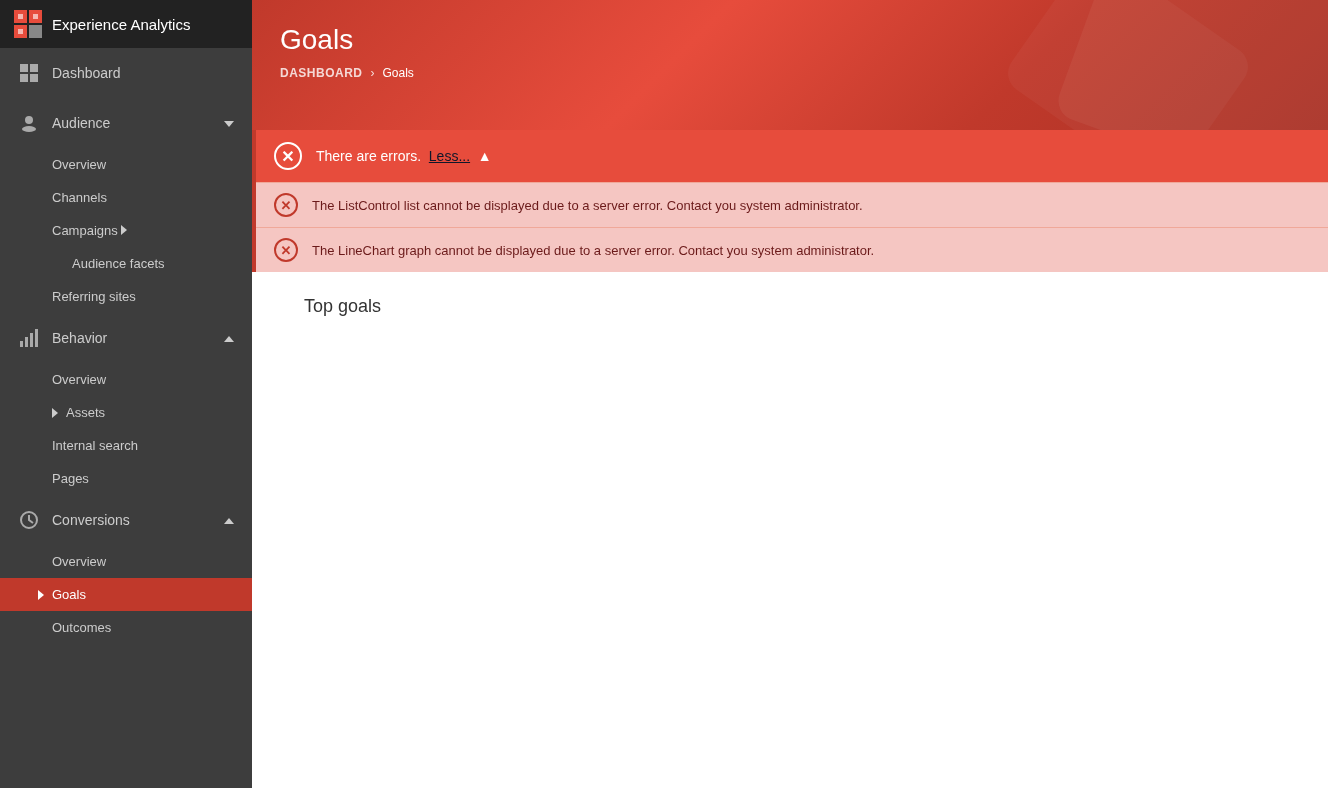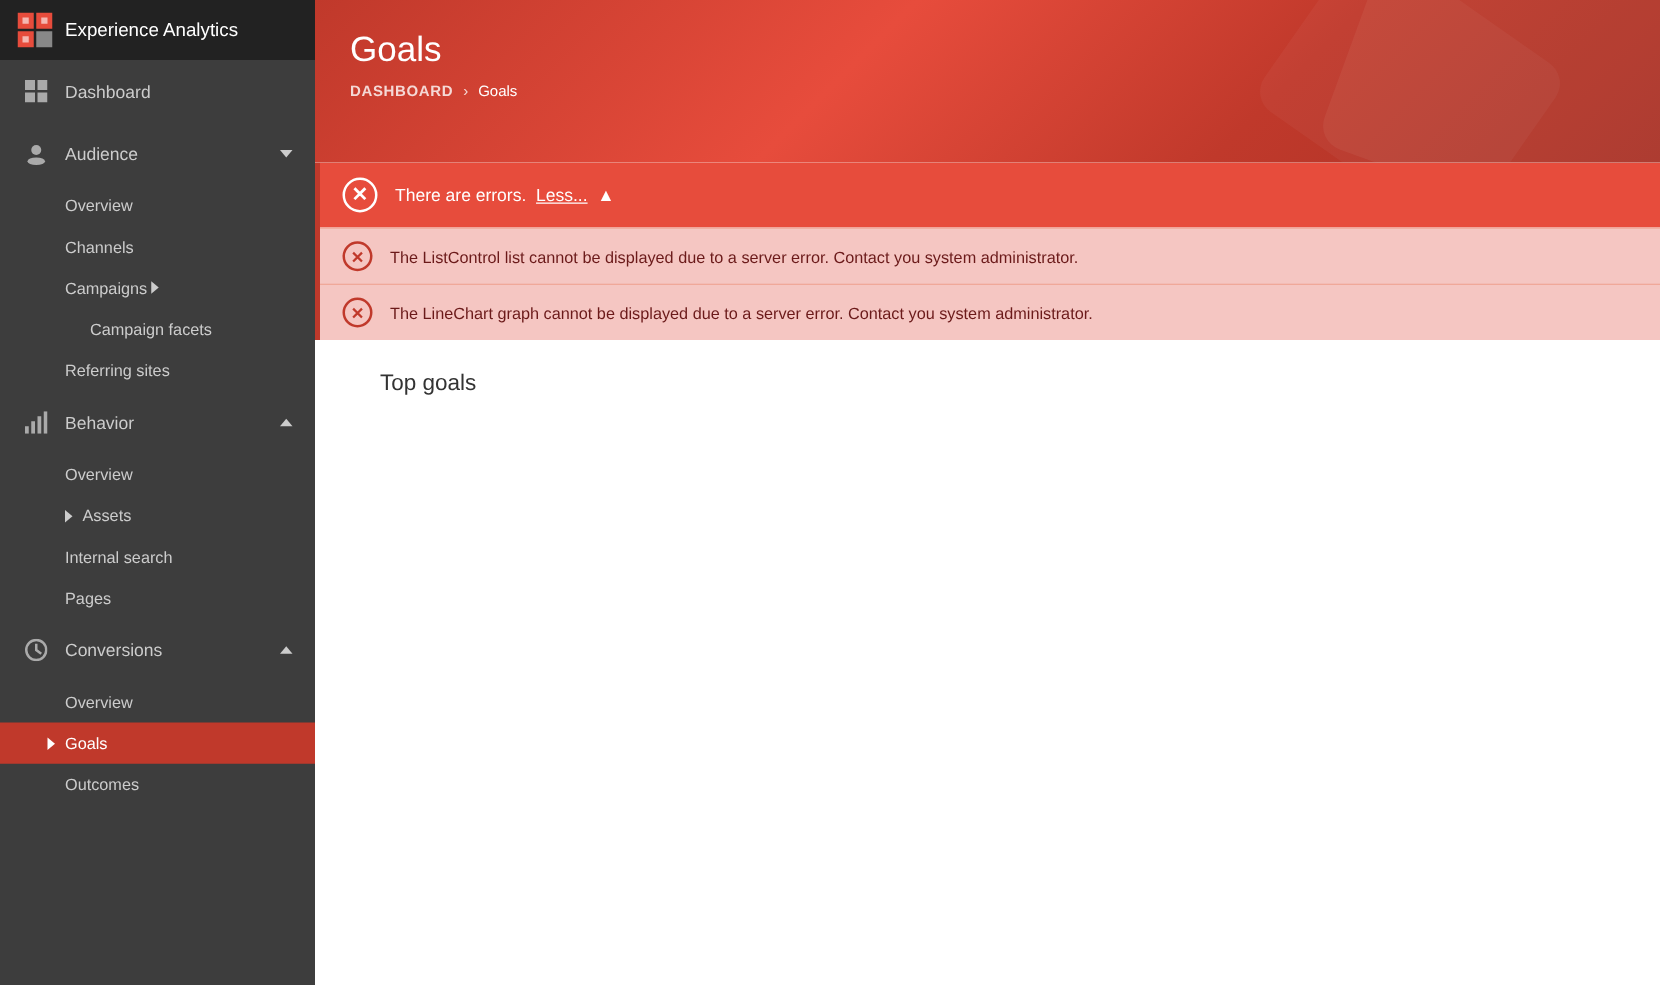--- a/index.html
+++ b/index.html
@@ -181,21 +181,21 @@
       margin-right: 14px;
       font-weight: bold;
     }
 
     .error-main-text {
       color: #fff;
       font-size: 14px;
     }
 
     .error-main-text a {
-      color: #ffffff;
+      color: #0f172a;
       text-decoration: underline;
       cursor: pointer;
     }
 
     .error-detail {
       background: #f5c6c2;
       display: flex;
       align-items: center;
       padding: 10px 18px;
       border-top: 1px solid #f0a899;
@@ -298,21 +298,21 @@
     <span>Overview</span>
   </div>
   <div class="sidebar-sub-item">
     <span>Channels</span>
   </div>
   <div class="sidebar-sub-item">
     <span>Campaigns</span>
     <span class="arrow" style="margin-left:auto"><span class="nav-arrow-right"></span></span>
   </div>
   <div class="sidebar-sub-sub-item">
-    <span>Campaign facets</span>
+    <span>Audience facets</span>
   </div>
   <div class="sidebar-sub-item">
     <span>Referring sites</span>
   </div>
 
   <div class="sidebar-nav-item">
     <div class="nav-icon">
       <svg width="18" height="18" viewBox="0 0 18 18" fill="#aaa">
         <rect x="0" y="12" width="3" height="6"></rect>
         <rect x="5" y="8" width="3" height="10"></rect>

